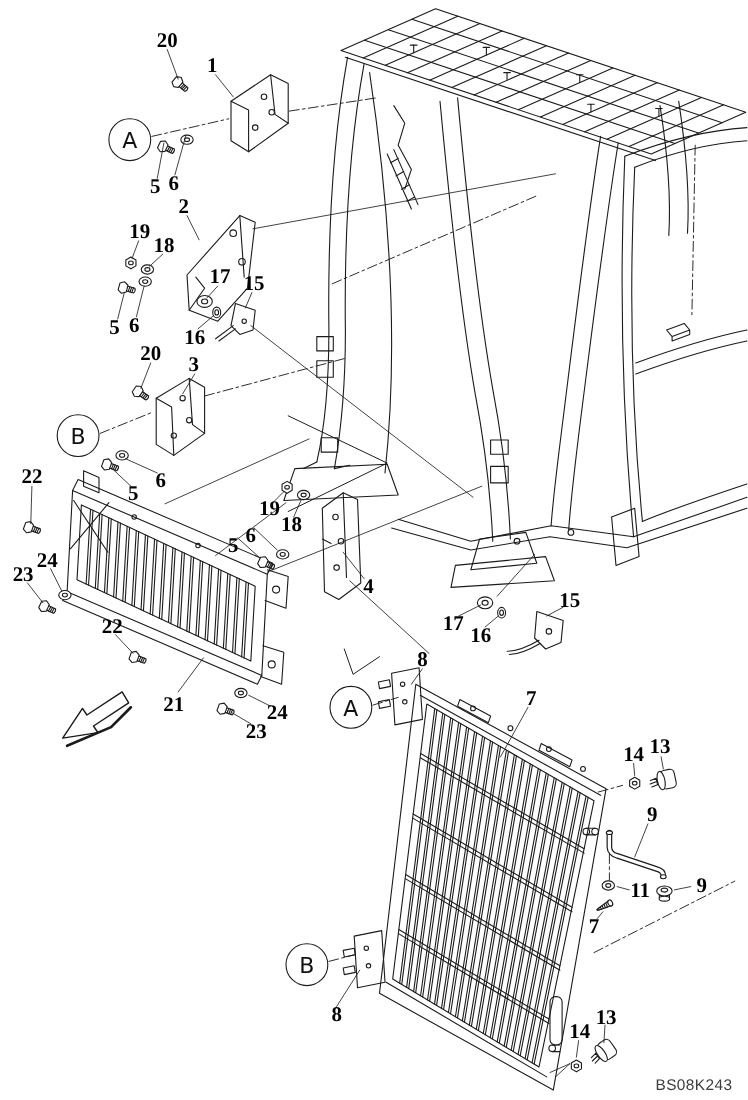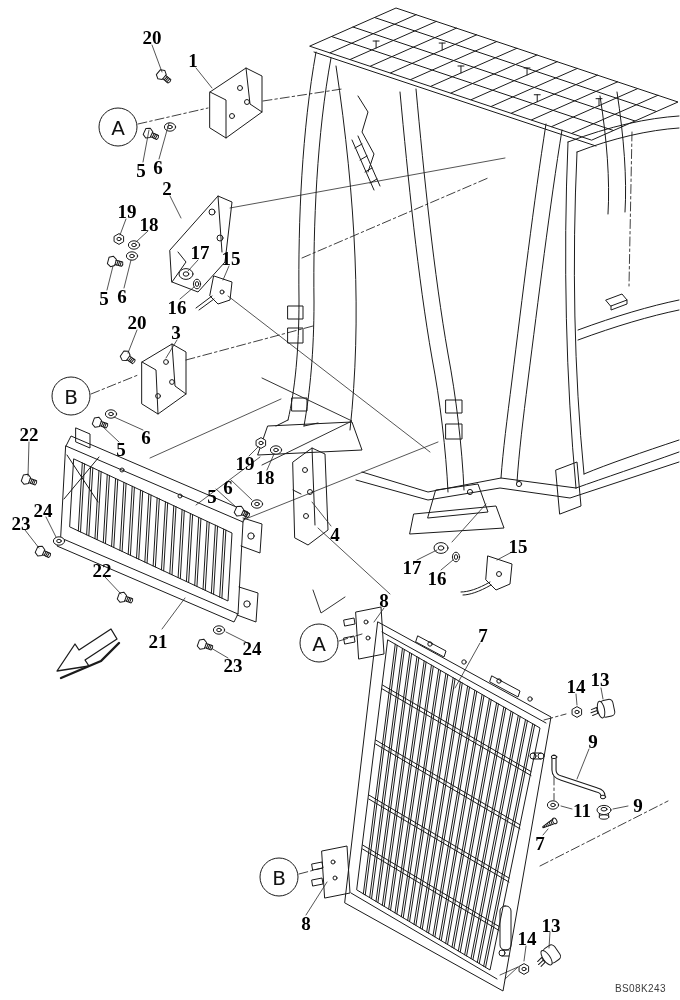--- a/index.html
+++ b/index.html
@@ -6,21 +6,21 @@
   .stage{position:relative;width:680px;height:1000px;background:#fff;overflow:hidden;
          font-family:"Liberation Sans",sans-serif;}
   .stage svg{position:absolute;left:0;top:0;}
   #overlay{position:absolute;left:0;top:0;width:100%;height:100%;pointer-events:none;}
   .callout{position:absolute;transform:translate(-50%,-50%);font-family:Liberation Serif, serif;
            font-weight:700;font-size:19px;color:#000;white-space:nowrap;line-height:1;}
   .refmark{position:absolute;transform:translate(-50%,-50%);width:37px;height:37px;border:1.5px solid #1b1b1b;
            border-radius:50%;background:#fff;display:flex;align-items:center;justify-content:center;
            font-family:"DejaVu Sans",sans-serif;font-size:20px;color:#111;line-height:1;}
   .code{position:absolute;right:14px;bottom:6px;font-family:"Liberation Sans",sans-serif;
-        font-size:10px;color:#3c3c3c;letter-spacing:.4px;}
+        font-size:14px;color:#3c3c3c;letter-spacing:.4px;}
 </style>
 </head>
 <body>
 
 <div class="stage">
 <svg viewBox="0 0 680 1000" width="680" height="1000">
   <defs>
     <g id="sym-bolt">
       <path d="M -6 -3.2 L -2.2 -5.4 L 1.6 -3.2 L 1.6 3.2 L -2.2 5.4 L -6 3.2 Z" fill="#fff"></path>
       <path d="M 1.6 -2.2 L 8.4 -2.2 M 1.6 2.2 L 8.4 2.2 M 8.4 -2.2 Q 9.8 0 8.4 2.2"></path>

